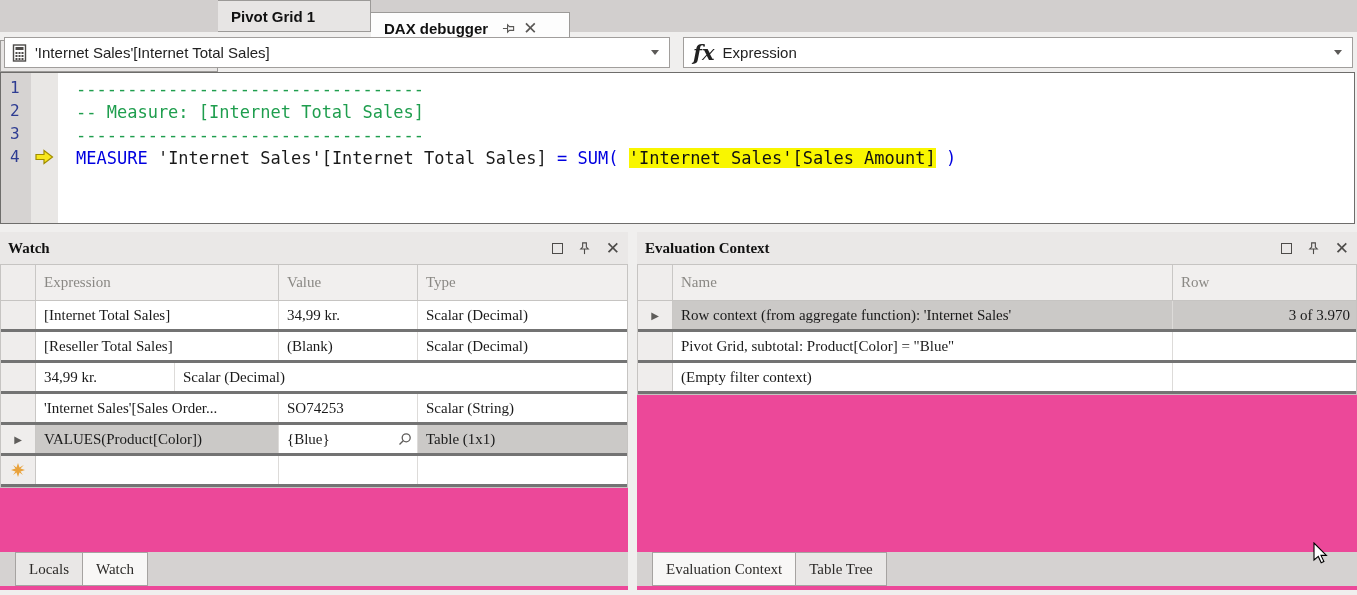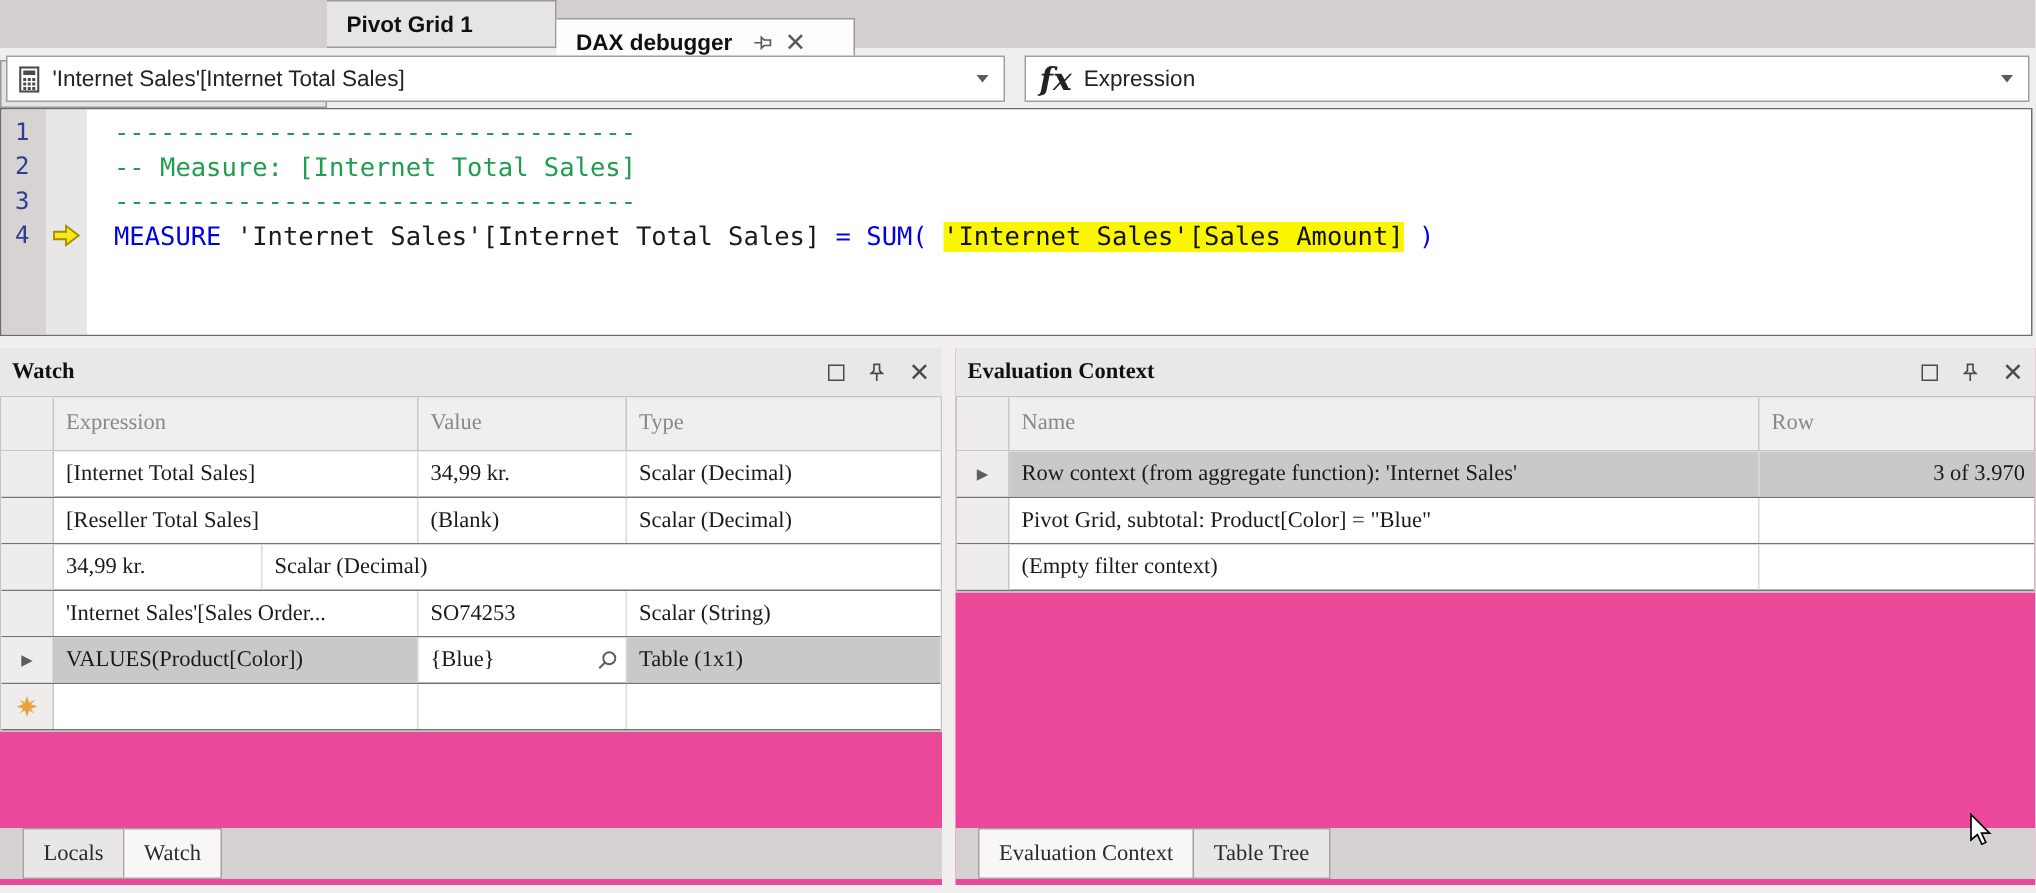--- a/index.html
+++ b/index.html
@@ -61,21 +61,21 @@
   .panel-eval { left:637px; width:720px; }
   .panel-titlebar { height:32px; display:flex; align-items:center; padding:0 8px; background:#eae8e7; }
   .panel-title { font-weight:bold; font-size:15px; color:#111; flex:1; }
   .win-icons { display:flex; align-items:center; gap:15px; }
   .win-box { width:11px; height:11px; border:1px solid #4d4b49; display:inline-block; }
   .grid { border:1px solid #c6c4c2; background:#f0efee; }
   .grid-header { display:flex; height:36px; background:#f1efee; border-bottom:1px solid #c6c4c2; }
   .gh-cell { font-size:15px; color:#8a8884; display:flex; align-items:center; padding-left:8px;
     border-right:1px solid #c9c7c5; overflow:hidden; white-space:nowrap; }
   .gh-cell:last-child { border-right:none; }
-  .grid-row { display:flex; height:31px; background:#fff; border-bottom:1px solid #737373; }
+  .grid-row { display:flex; height:31px; background:#fff; border-bottom:3px solid #737373; }
   .g-cell { font-size:15px; color:#1a1a1a; display:flex; align-items:center; padding-left:8px;
     border-right:1px solid #dddbd9; overflow:hidden; white-space:nowrap; }
   .g-cell:last-child { border-right:none; }
   .rowhdr { width:35px; background:#efedec; border-right:1px solid #c9c7c5; display:flex; align-items:center; justify-content:center; padding-left:0; }
   .sel { background:#cbc9c7; }
   .expand-tri { font-size:10px; color:#5f5d5b; }
   .col-expr { width:243px; } .col-val { width:139px; } .col-type { flex:1; }
   .col-name { width:500px; } .col-row { flex:1; justify-content:flex-end; padding-right:6px; padding-left:0; }
   .val-lens { margin-left:auto; margin-right:5px; display:flex; }
   

